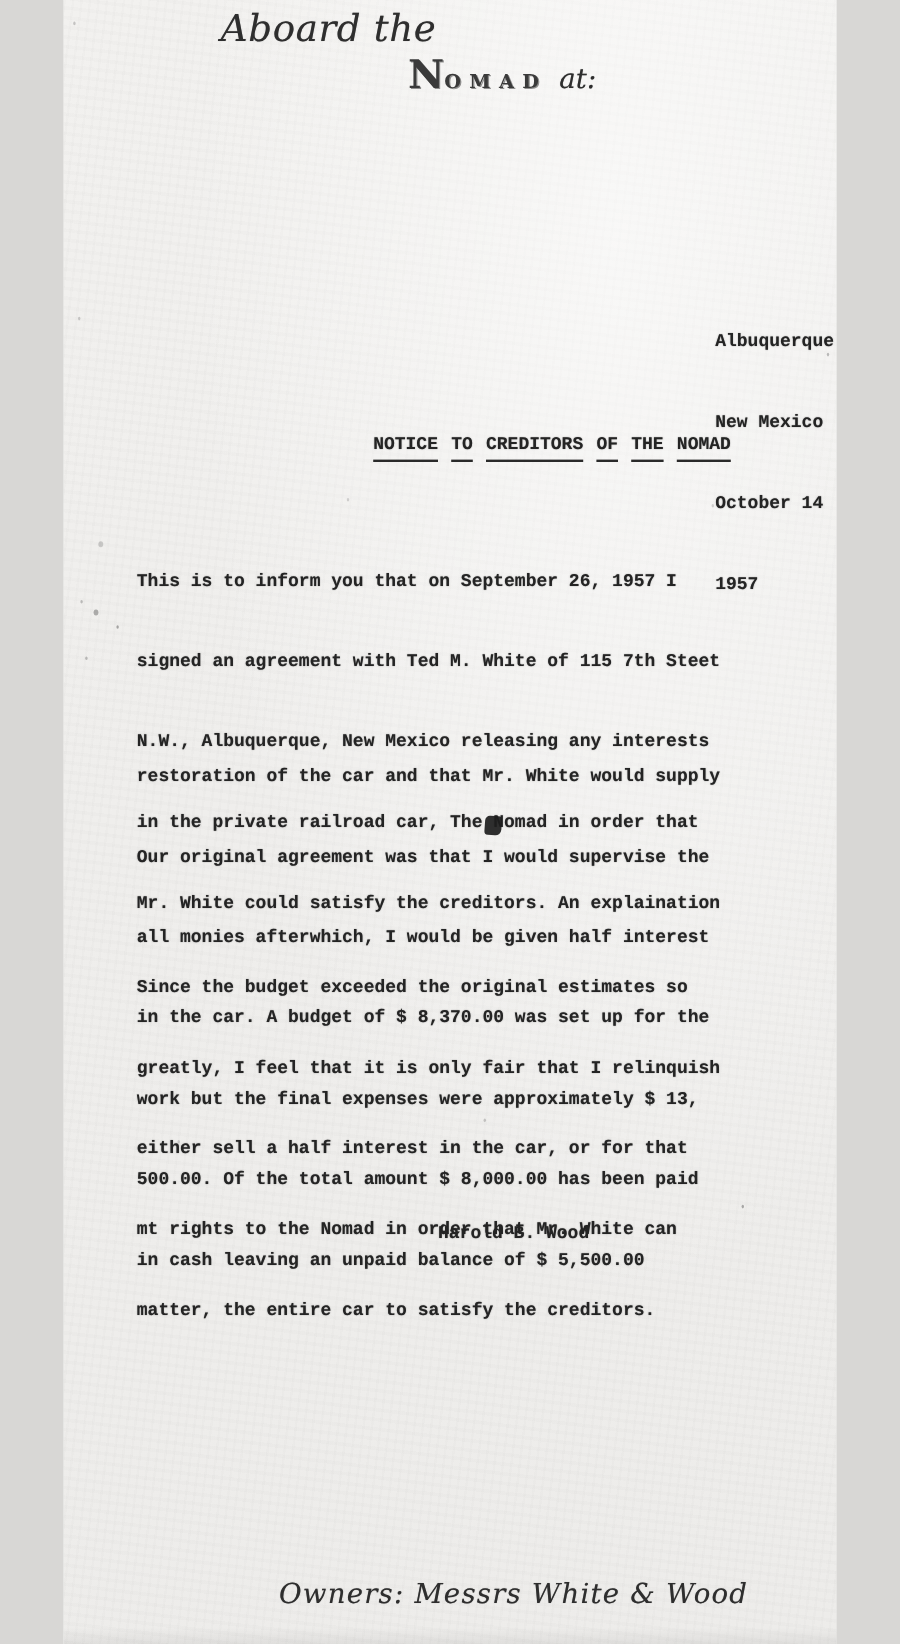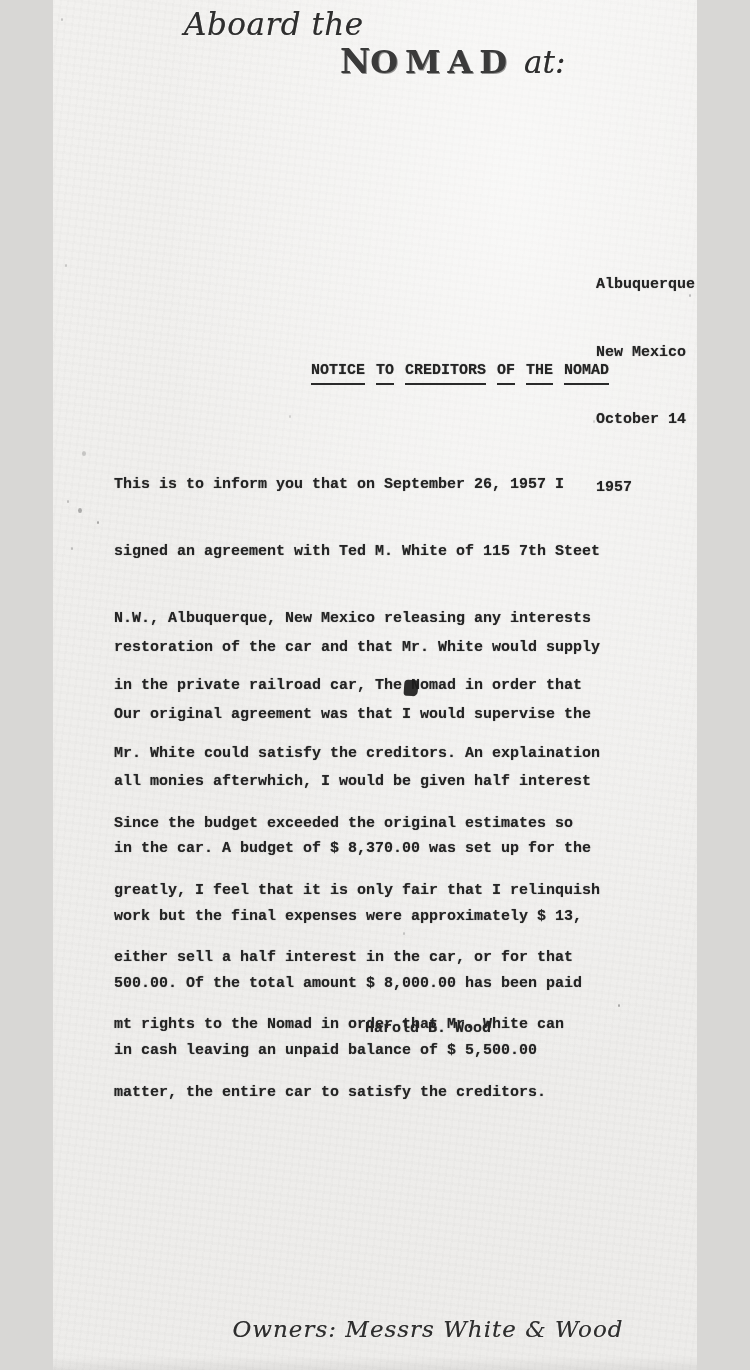--- a/index.html
+++ b/index.html
@@ -47,25 +47,25 @@
     position:absolute;left:287px;top:42px;
     font-family:"DejaVu Serif","Liberation Serif",serif;
     color:#3a3a3a;
     white-space:nowrap;
   }
   .nomad-initial{
     font-size:33px;font-weight:700;
     text-shadow:1px 1px 0 rgba(20,20,20,.45);
   }
   .nomad-rest{
-    font-size:32px;font-weight:700;letter-spacing:7px;
+    font-size:16px;font-weight:700;letter-spacing:7px;
     text-shadow:1px 1px 0 rgba(20,20,20,.45);
   }
   .nomad-at{
-    font-size:31px;margin-left:10px;
+    font-size:23px;margin-left:10px;
     text-shadow:0 0 .6px rgba(40,40,40,.5);
   }
   .dateline{position:absolute;left:543px;top:228px;}
   .dateline .tline{line-height:23px;}
   .title{
     position:absolute;left:0;top:360px;width:750px;
     display:flex;justify-content:center;gap:11px;padding-left:32px;
   }
   .title span{
     border-bottom:2.5px solid #2a2a2a;

